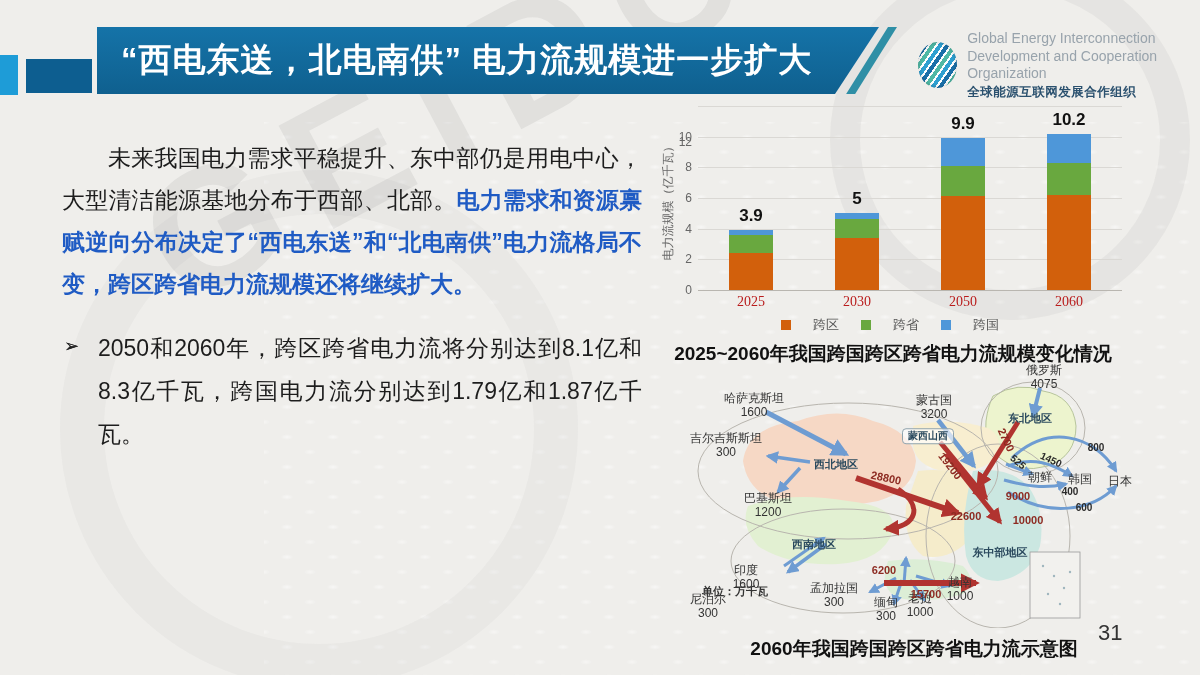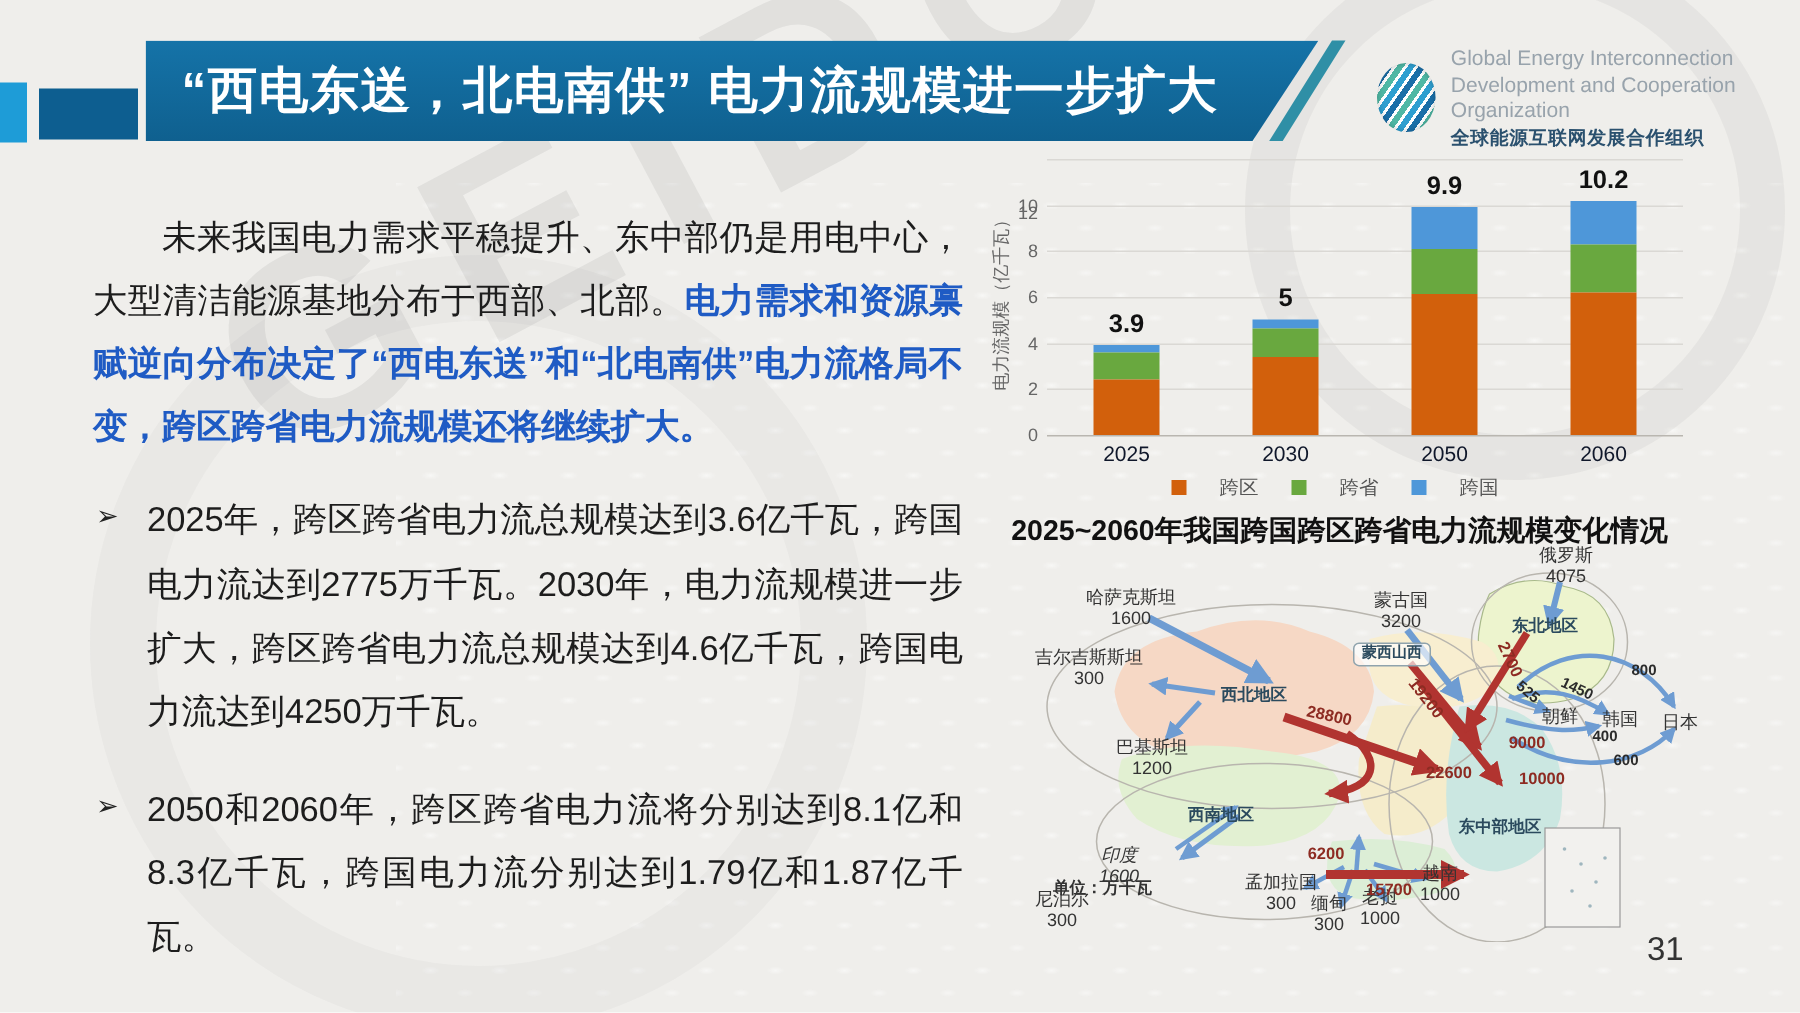--- a/index.html
+++ b/index.html
@@ -50,21 +50,21 @@
   .ytitle{position:absolute;left:-62px;top:92px;width:160px;text-align:center;font-size:12px;color:#666;
     transform:rotate(-90deg);}
   .plot{position:absolute;left:48px;top:6px;width:424px;height:184px;}
   .gridline{position:absolute;left:0;width:100%;height:1px;background:#DAD8D4;}
   .gridline.axis{background:#B9B6B0;}
   .ytick{position:absolute;left:-26px;width:20px;text-align:right;font-size:12px;color:#666;height:16px;line-height:16px;}
   .bar-col{position:absolute;bottom:0;width:44px;transform:translateX(-50%);display:flex;flex-direction:column-reverse;}
   .seg{width:100%;}
   .total{position:absolute;transform:translateX(-50%);font-size:17px;font-weight:bold;color:#111;}
   .xlabs{position:absolute;left:48px;top:194px;width:424px;height:18px;}
-  .xlab{position:absolute;transform:translateX(-50%);font-size:14px;color:#0f172a;}
+  .xlab{position:absolute;transform:translateX(-50%);font-size:14px;color:#b91c1c;font-family:Liberation Serif, serif;}
   .legend{position:absolute;left:0;top:216px;width:100%;display:flex;justify-content:center;gap:22px;}
   .legend .li{display:flex;align-items:center;gap:22px;font-size:13px;color:#555;}
   .legend .sw{width:10px;height:10px;display:inline-block;}
 
   .caption{position:absolute;z-index:1;text-align:center;font-size:19px;font-weight:bold;color:#111;}
   .caption1{left:648px;top:341px;width:490px;}
   .caption2{left:690px;top:636px;width:448px;}
 
   
   .map{position:absolute;left:688px;top:366px;width:450px;height:262px;z-index:1;}
@@ -102,21 +102,21 @@
     <div class="logo-text">
       <div class="logo-en">Global Energy Interconnection</div>
       <div class="logo-en">Development and Cooperation Organization</div>
       <div class="logo-cn">全球能源互联网发展合作组织</div>
     </div>
   </div>
 
   <div class="body-text">
     <p class="intro"><span>未来我国电力需求平稳提升、东中部仍是用电中心，大型清洁能源基地分布于西部、北部。</span><span class="blue">电力需求和资源禀赋逆向分布决定了“西电东送”和“北电南供”电力流格局不变，跨区跨省电力流规模还将继续扩大。</span></p>
     <ul class="bullets" id="bullets">
-        <li><span class="marker">➢</span><span>2025年，跨区跨省电力流总规模达到3.6亿千瓦，跨国电力流达到2775万千瓦。2030年，电力流规模进一步扩大，跨区跨省电力流总规模达到4.6亿千瓦，跨国电力流达到4250万千瓦。</span></li>
+        <li><span class="marker">➢</span></li>
         <li><span class="marker">➢</span><span>2050和2060年，跨区跨省电力流将分别达到8.1亿和8.3亿千瓦，跨国电力流分别达到1.79亿和1.87亿千瓦。</span></li>
       </ul>
   </div>
 
   <div class="chart">
     <div class="ytitle">电力流规模（亿千瓦）</div>
     <div class="plot" id="plot">
         <div class="gridline axis" style="top: 184px;"></div>
         <div class="ytick" style="top: 176px;">0</div>
         <div class="gridline" style="top: 153.333px;"></div>
@@ -247,22 +247,22 @@
         <div class="ml ml-region" style="left: 342px; top: 52px;"><span>东北地区</span></div>
         <div class="ml ml-region-box" style="left: 240px; top: 70px;"><span>蒙西山西</span></div>
         <div class="ml ml-region" style="left: 126px; top: 178px;"><span>西南地区</span></div>
         <div class="ml ml-region" style="left: 312px; top: 186px;"><span>东中部地区</span></div>
         <div class="ml ml-country" style="left: 356px; top: 12px;"><span>俄罗斯</span><br><span>4075</span></div>
         <div class="ml ml-country" style="left: 66px; top: 40px;"><span>哈萨克斯坦</span><br><span>1600</span></div>
         <div class="ml ml-country" style="left: 38px; top: 80px;"><span>吉尔吉斯斯坦</span><br><span>300</span></div>
         <div class="ml ml-country" style="left: 80px; top: 140px;"><span>巴基斯坦</span><br><span>1200</span></div>
         <div class="ml ml-country" style="left: 246px; top: 42px;"><span>蒙古国</span><br><span>3200</span></div>
         <div class="ml ml-country" style="left: 20px; top: 198px; margin-top: 43px;"><span>尼泊尔</span><br><span>300</span></div>
-        <div class="ml ml-country" style="left: 58px; top: 212px; font-style: italic;"><span>印度</span><br><span>1600</span></div>
-        <div class="ml ml-country" style="left: 146px; top: 230px; margin-left: 20px;"><span>孟加拉国</span><br><span>300</span></div>
+        <div class="ml ml-country" style="left: 58px; top: 212px;"><span>印度</span><br><span>1600</span></div>
+        <div class="ml ml-country" style="left: 146px; top: 230px;"><span>孟加拉国</span><br><span>300</span></div>
         <div class="ml ml-country" style="left: 198px; top: 244px;"><span>缅甸</span><br><span>300</span></div>
         <div class="ml ml-country" style="left: 232px; top: 240px;"><span>老挝</span><br><span>1000</span></div>
         <div class="ml ml-country" style="left: 272px; top: 224px;"><span>越南</span><br><span>1000</span></div>
         <div class="ml ml-country" style="left: 352px; top: 112px;"><span>朝鲜</span></div>
         <div class="ml ml-country" style="left: 392px; top: 114px;"><span>韩国</span></div>
         <div class="ml ml-country" style="left: 432px; top: 116px;"><span>日本</span></div>
         <div class="ml ml-flow-red" style="left: 198px; top: 112px; transform: translate(-50%, -50%) rotate(12deg);"><span>28800</span></div>
         <div class="ml ml-flow-red" style="left: 278px; top: 150px;"><span>22600</span></div>
         <div class="ml ml-flow-red" style="left: 262px; top: 100px; transform: translate(-50%, -50%) rotate(52deg);"><span>19200</span></div>
         <div class="ml ml-flow-red" style="left: 318px; top: 74px; transform: translate(-50%, -50%) rotate(65deg);"><span>2700</span></div>
@@ -271,15 +271,16 @@
         <div class="ml ml-flow-red" style="left: 196px; top: 204px;"><span>6200</span></div>
         <div class="ml ml-flow-red" style="left: 238px; top: 228px;"><span>15700</span></div>
         <div class="ml ml-flow-dark" style="left: 330px; top: 96px; transform: translate(-50%, -50%) rotate(40deg);"><span>525</span></div>
         <div class="ml ml-flow-dark" style="left: 363px; top: 94px; transform: translate(-50%, -50%) rotate(25deg);"><span>1450</span></div>
         <div class="ml ml-flow-dark" style="left: 408px; top: 82px;"><span>800</span></div>
         <div class="ml ml-flow-dark" style="left: 382px; top: 126px;"><span>400</span></div>
         <div class="ml ml-flow-dark" style="left: 396px; top: 142px;"><span>600</span></div>
       </div>
     <div class="unit-note">单位：万千瓦</div>
   </div>
+  <div class="caption caption2">2060年我国跨国跨区跨省电力流示意图</div>
 
   <div class="page-num">31</div>
 </div>
 
 </body></html>

